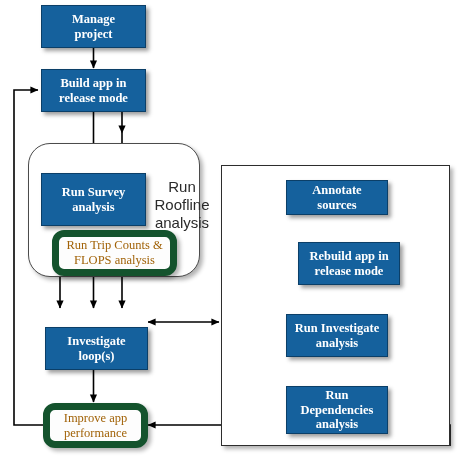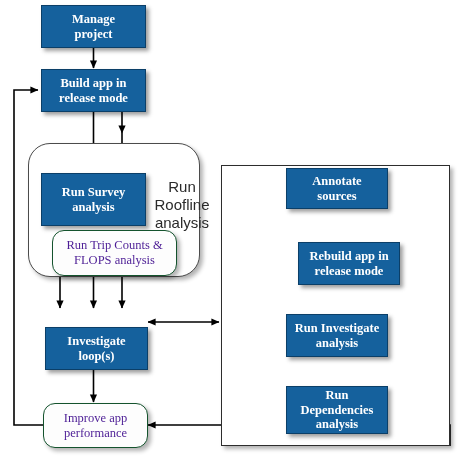--- a/index.html
+++ b/index.html
@@ -39,23 +39,23 @@
   .node-process {
     background: #15619D;
     border: 1px solid #0b3f68;
     color: #ffffff;
     font-size: 12.5px;
     font-weight: bold;
     box-shadow: 3px 3px 4px rgba(0,0,0,0.38);
   }
   .node-rounded {
     background: #fdfdfd;
-    border: 1px solid #14532d;
+    border: 7px solid #14532d;
     border-radius: 12px;
-    color: #4c1d95;
+    color: #a16207;
     font-size: 12.5px;
     font-weight: normal;
     box-shadow: 3px 3px 4px rgba(0,0,0,0.30);
   }
   .group-box {
     position: absolute;
     box-sizing: border-box;
     z-index: 1;
   }
   .group-rounded {
@@ -162,21 +162,21 @@
   <div class="node node-process" style="left:45px; top:327px; width:103px; height:43px;">
     <span class="node-text">Investigate
 loop(s)</span>
   </div>
 
   <div class="node node-rounded" style="left:43px; top:403px; width:105px; height:45px;">
     <span class="node-text">Improve app
 performance</span>
   </div>
 
-  <div class="node node-process" style="left:286px; top:168px; width:102px; height:41px;">
+  <div class="node node-process" style="left:286px; top:180px; width:102px; height:35px;">
     <span class="node-text">Annotate
 sources</span>
   </div>
 
   <div class="node node-process" style="left:286px; top:242px; width:102px; height:43px;margin-left:12px;">
     <span class="node-text">Rebuild app in
 release mode</span>
   </div>
 
   <div class="node node-process" style="left:286px; top:314px; width:102px; height:43px;">

